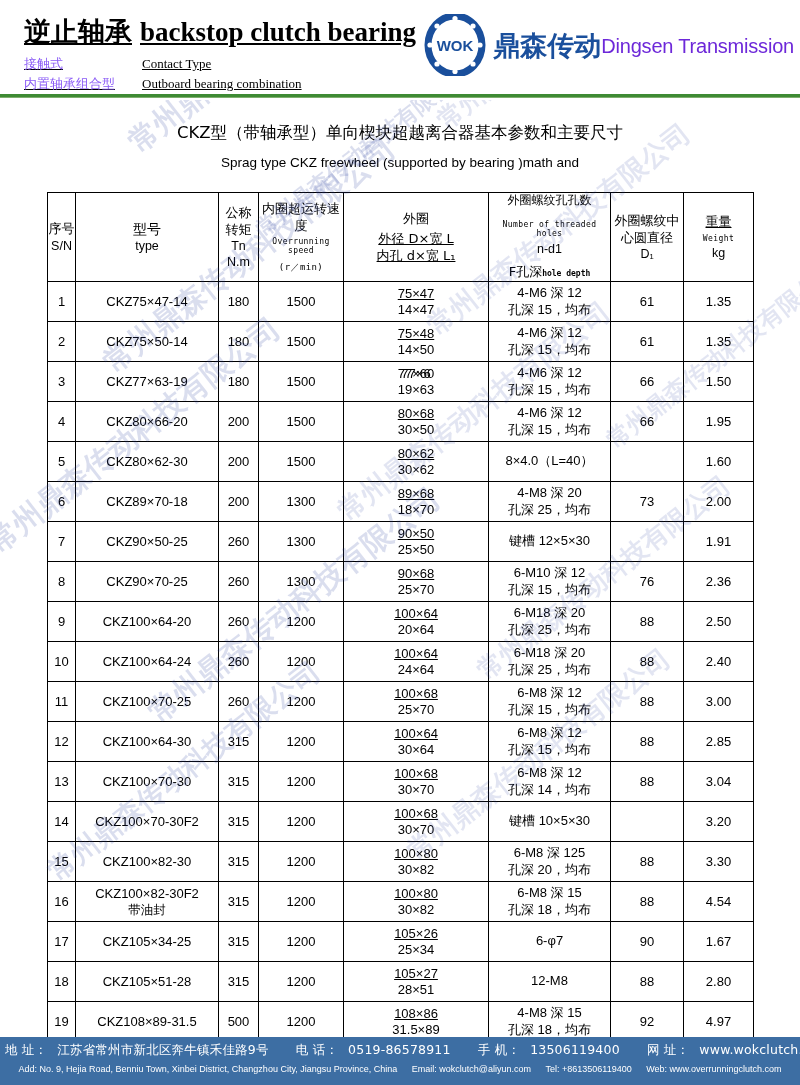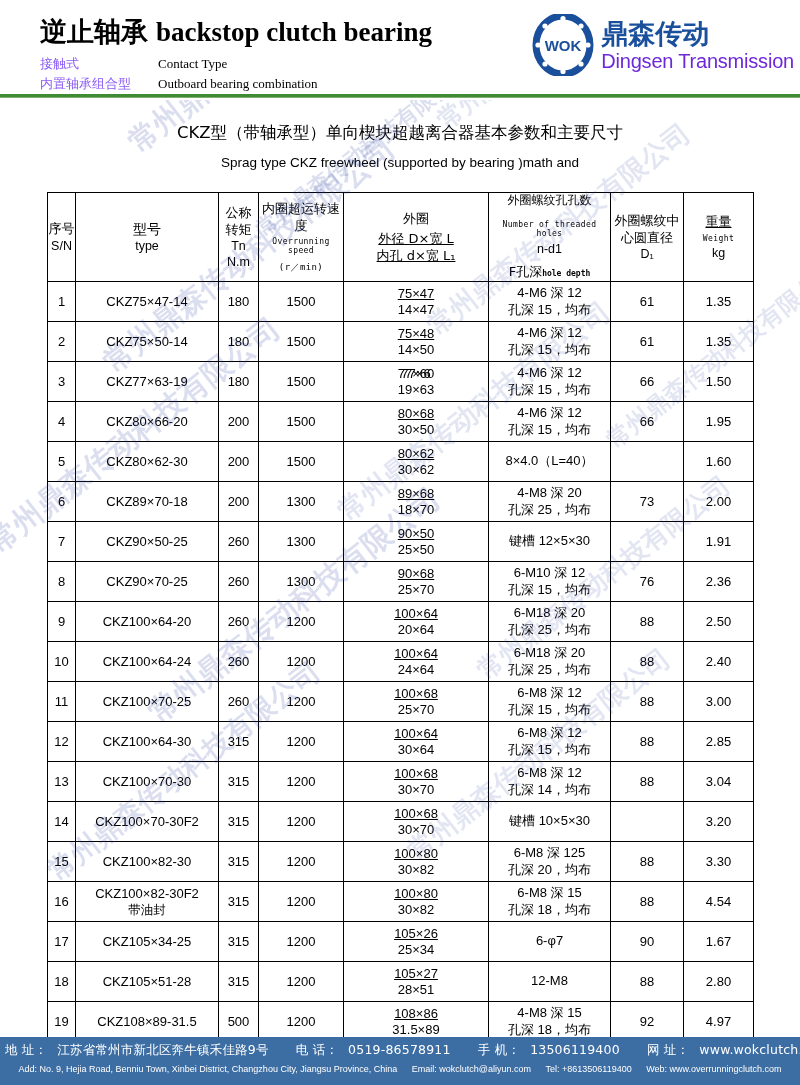--- a/index.html
+++ b/index.html
@@ -7,21 +7,21 @@
     margin: 0; padding: 0;
     width: 800px; height: 1085px;
     background: #ffffff;
     font-family: "Liberation Sans", "DejaVu Sans", sans-serif;
     overflow: hidden;
   }
   .page { position: relative; width: 800px; height: 1085px; background:#fff; }
 
   
   .header { position: relative; height: 92px; padding: 10px 0 0 0; }
-  .hdr-left { position: absolute; left: 40px; top: 14px; }
+  .hdr-left { position: absolute; left: 24px; top: 14px; text-decoration: underline; }
   .hdr-title-row { display: flex; align-items: baseline; gap: 8px; }
   .hdr-cn-big {
     font-family: "DejaVu Sans", sans-serif;
     font-size: 27px; font-weight: bold; color: #000; letter-spacing: 0px;
   }
   .hdr-en-big {
     font-family: "Liberation Serif", "DejaVu Serif", serif;
     font-size: 27px; font-weight: bold; color: #000;
   }
   .hdr-sub { margin-top: 5px; }
@@ -33,21 +33,21 @@
   }
   .hdr-sub-en {
     font-family: "Liberation Serif", "DejaVu Serif", serif;
     font-size: 13px; color: #000;
   }
 
   
   .logo-wrap { position: absolute; right: 6px; top: 14px; display: flex; align-items: center; gap: 7px; }
   .logo-mark { position: relative; width: 62px; height: 62px; }
   .logo-mark svg { display:block; }
-  .logo-text { display: flex; flex-direction: column; line-height: 1; }
+  .logo-text { display: flex; flex-direction: row; line-height: 1; text-align: center; }
   .logo-cn {
     font-family: "DejaVu Sans", sans-serif;
     font-size: 27px; font-weight: bold; color: #1a4f9c; letter-spacing: 0px;
   }
   .logo-en {
     font-family: "Liberation Sans", sans-serif;
     font-size: 20px; font-weight: normal; color: #6d28d9; margin-top: 4px; letter-spacing: -0.2px;
   }
 
   .green-rule { height: 3px; background: #3e8b34; width: 100%; margin-top: 2px; }

